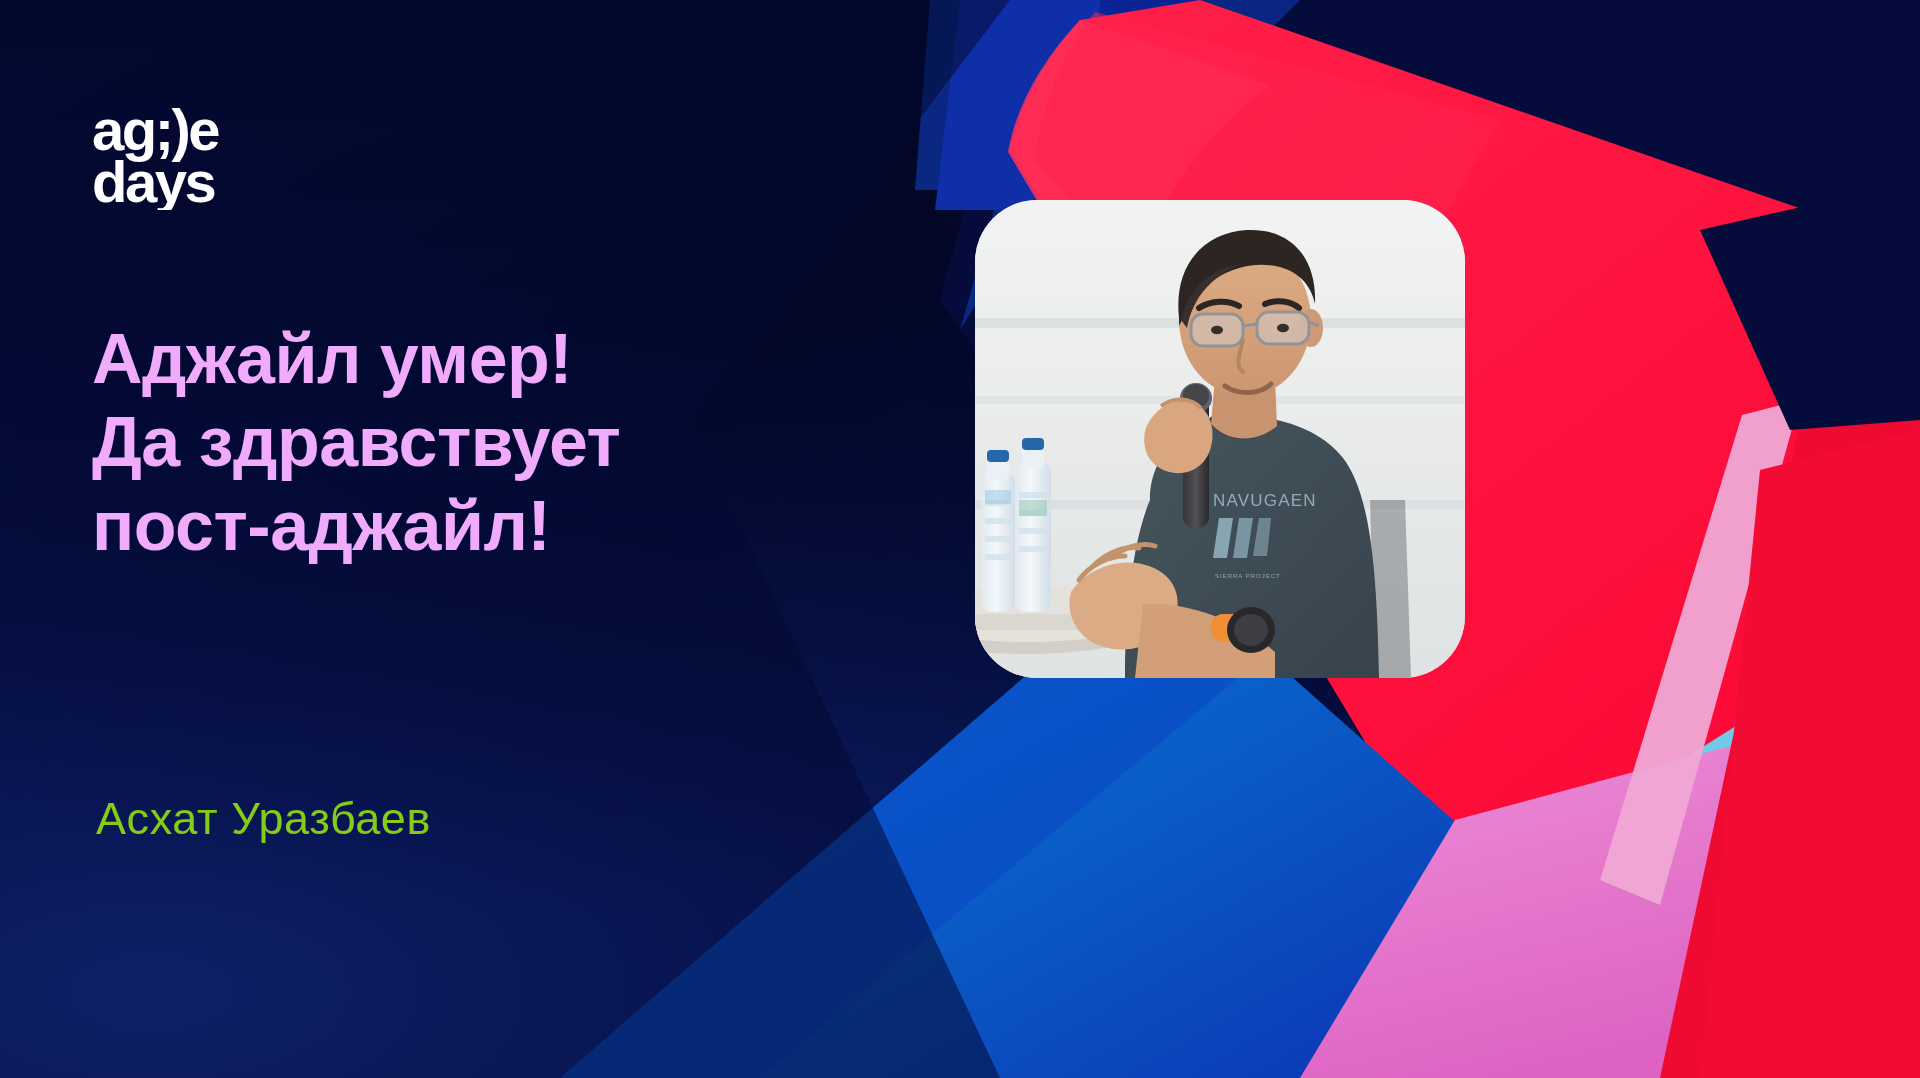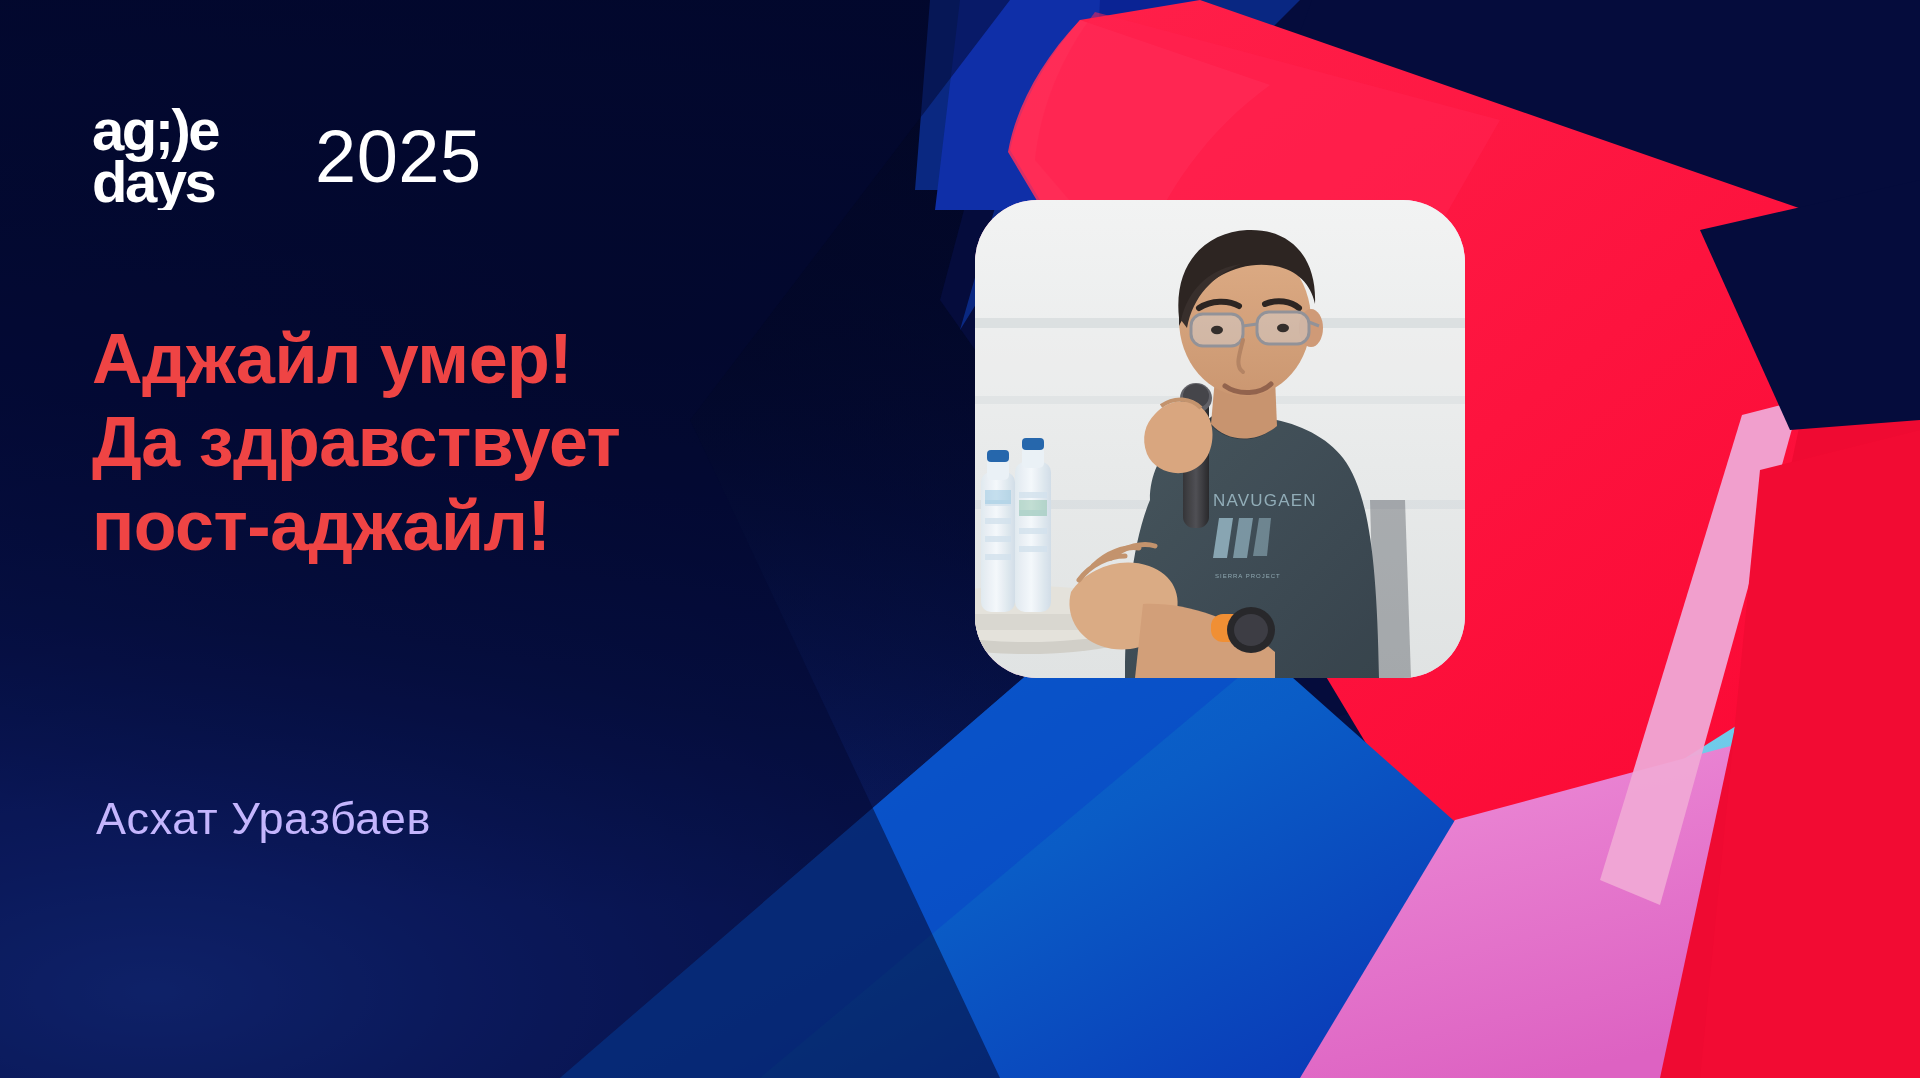--- a/index.html
+++ b/index.html
@@ -81,34 +81,34 @@
     font-weight: 400;
     margin-top: 22px;
     font-family: "Liberation Sans", sans-serif;
   }
 
   .headline {
     position: absolute;
     left: 92px;
     top: 318px;
     width: 860px;
-    color: #ef4444;
+    color: #f0abfc;
     font-size: 70px;
     line-height: 1.19;
     font-weight: 700;
     letter-spacing: -0.5px;
     font-family: "Liberation Sans", sans-serif;
     white-space: pre-line;
   }
 
   .speaker {
     position: absolute;
     left: 96px;
     top: 793px;
-    color: #c4b5fd;
+    color: #84cc16;
     font-size: 45px;
     font-weight: 400;
     letter-spacing: 0.6px;
     font-family: "Liberation Sans", sans-serif;
   }
 </style>
 </head>
 <body>
 
 <div id="slide">
@@ -306,21 +306,20 @@
 
   <div class="logo-block">
     <div class="logo-mark">
       <svg viewBox="0 0 175 112" width="175" height="112">
         <g fill="#ffffff" font-family="Liberation Sans, sans-serif" font-weight="700">
           <text x="0" y="52" font-size="58" letter-spacing="-2.5">ag;)e</text>
           <text x="0" y="104" font-size="58" letter-spacing="-2.5">days</text>
         </g>
       </svg>
     </div>
-    <div class="logo-year">2025</div>
   </div>
 
   <div class="headline">Аджайл умер!
 Да здравствует
 пост-аджайл!</div>
 
   <div class="speaker">Асхат Уразбаев</div>
 
 </div>
 

